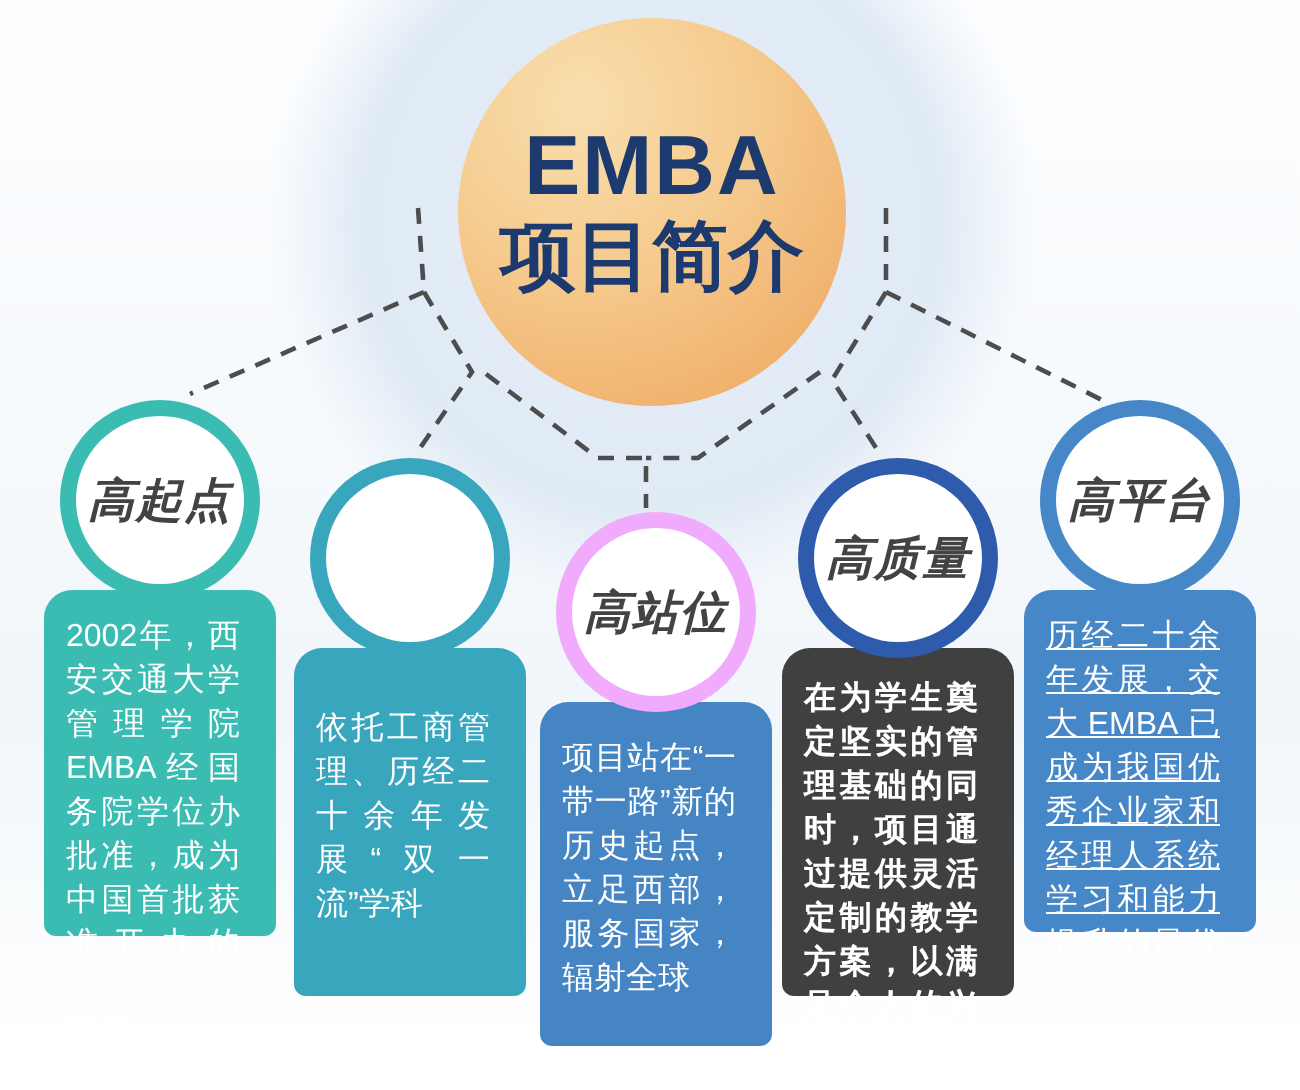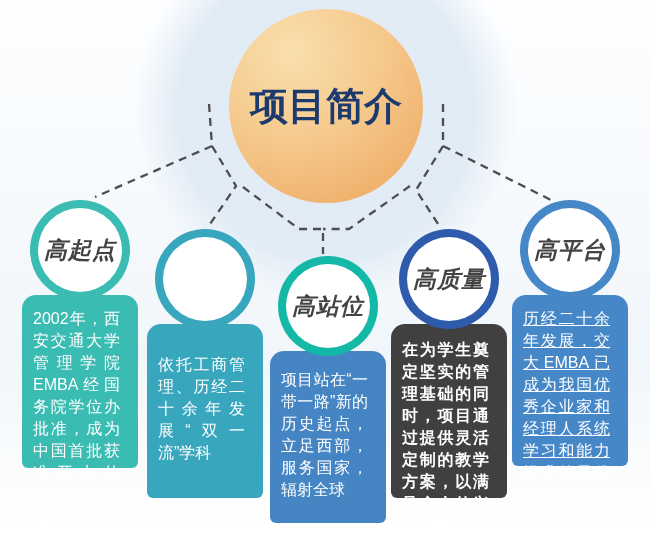--- a/index.html
+++ b/index.html
@@ -69,41 +69,42 @@
       <path d="M212 146 L236 186 L208 227" stroke="#4D4D4D"></path>
       <path d="M443 104 L443 146" stroke="#4D4D4D"></path>
       <path d="M443 146 L551 200" stroke="#4D4D4D"></path>
       <path d="M443 146 L416 190 L440 227" stroke="#4D4D4D"></path>
       <path d="M243 187 L299 229 L323 229 L323 254" stroke="#4D4D4D"></path>
       <path d="M410 186 L349 229 L323 229" stroke="#4D4D4D"></path>
     </g>
   </svg>
 
   <div class="center-circle">
+    <div class="center-line1">EMBA</div>
     <div class="center-line2">项目简介</div>
   </div>
 
   <div class="pillar col-0">
     <div class="body" style="background-color: rgb(58, 188, 178);">2002年，西安交通大学管理学院EMBA经国务院学位办批准，成为中国首批获准开办的EMBA教育项目</div>
     <div class="ring" style="background-color: rgb(58, 188, 178);">
       <div class="ring-inner"></div>
       <span class="title">高起点</span>
     </div>
   </div>
 
   <div class="pillar col-1">
     <div class="body" style="background-color: rgb(56, 167, 190);">依托工商管理、历经二十余年发展“双一流”学科</div>
     <div class="ring" style="background-color: rgb(56, 167, 190);">
       <div class="ring-inner"></div>
     </div>
   </div>
 
   <div class="pillar col-2">
     <div class="body" style="background-color: rgb(69, 133, 195);">项目站在“一带一路”新的历史起点，立足西部，服务国家，辐射全球</div>
-    <div class="ring" style="background-color: #14b8a6;">
+    <div class="ring" style="background-color: #f0abfc;">
       <div class="ring-inner"></div>
       <span class="title">高站位</span>
     </div>
   </div>
 
   <div class="pillar col-3">
     <div class="body" style="background-color: #404040; font-weight: bold;">在为学生奠定坚实的管理基础的同时，项目通过提供灵活定制的教学方案，以满足个人的兴趣和职业发展目标</div>
     <div class="ring" style="background-color: rgb(47, 91, 173);">
       <div class="ring-inner"></div>
       <span class="title">高质量</span>

